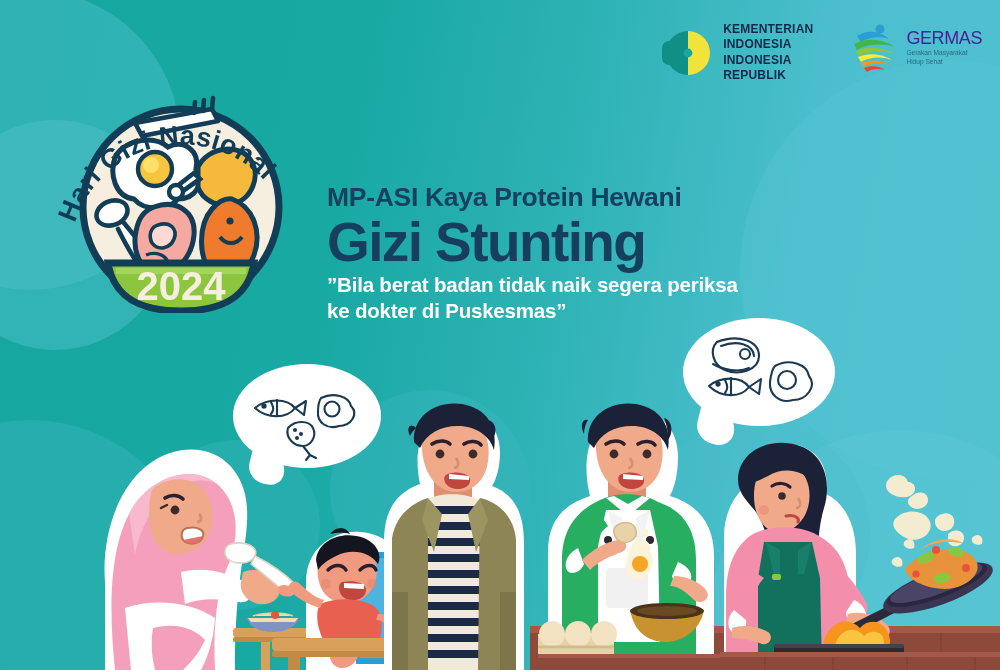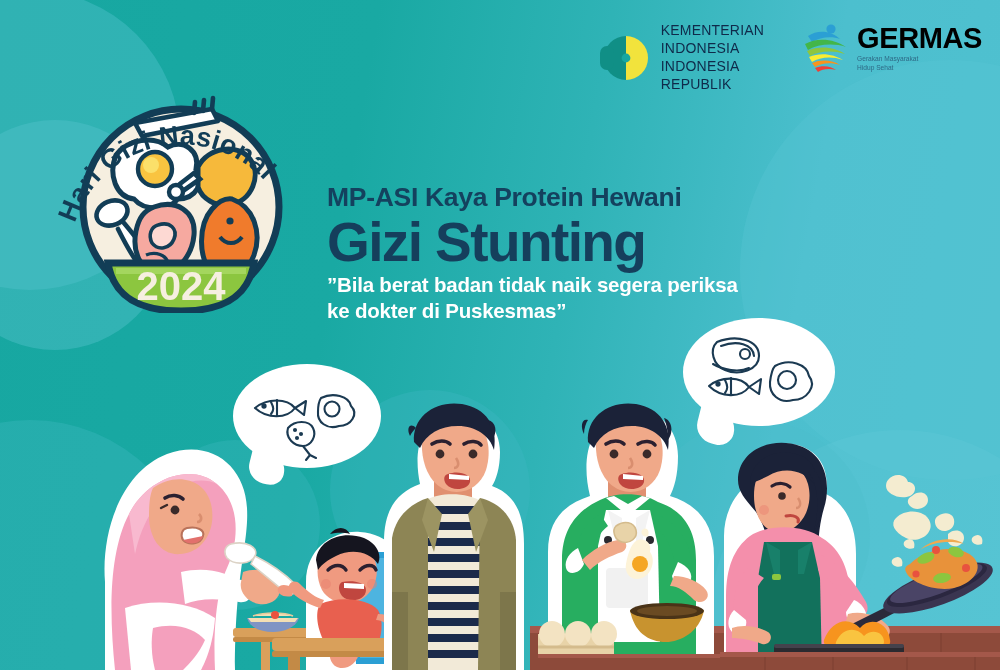--- a/index.html
+++ b/index.html
@@ -22,24 +22,24 @@
   .blob-mr { right:-160px; top:60px; width:420px; height:420px; background:#59c5d4; opacity:.35; }
   .blob-br { right:-90px; bottom:-140px; width:380px; height:380px; background:#5ec8d6; opacity:.4; }
   .blob-c1 { left:330px; top:390px; width:200px; height:200px; background:#3fb8c2; opacity:.35; }
   .blob-c2 { left:640px; top:420px; width:230px; height:230px; background:#4cbecb; opacity:.3; }
   .blob-c3 { left:150px; top:440px; width:170px; height:170px; background:#43bac4; opacity:.3; }
 
   
   .logos { position:absolute; right:18px; top:22px; display:flex; align-items:flex-start; gap:38px; z-index:40; }
   .kemenkes { display:flex; align-items:center; gap:9px; }
   .kem-mark { position:relative; width:52px; height:52px; }
-  .kem-text { font-size:14px; font-weight:normal; line-height:1.28; color:#0f2a4a; letter-spacing:.2px; }
+  .kem-text { font-size:12px; font-weight:bold; line-height:1.28; color:#0f2a4a; letter-spacing:.2px; }
   .germas { display:flex; align-items:center; gap:7px; }
   .germas-mark { width:48px; height:52px; position:relative; }
-  .germas-title { font-size:29px; font-weight:bold; color:#000000; letter-spacing:-.4px; line-height:1; }
+  .germas-title { font-size:18px; font-weight:normal; color:#4c1d95; letter-spacing:-.4px; line-height:1; }
   .germas-sub { font-size:6.6px; color:#2e6a86; line-height:1.32; margin-top:2px; }
 
   
   .badge { position:absolute; left:72px; top:95px; width:218px; height:218px; z-index:30; }
   .badge-arc { position:absolute; left:-22px; top:-18px; width:262px; height:262px; }
   .badge-arc text { font-family:"Liberation Sans", sans-serif; font-size:27px; font-weight:bold; fill:#123d56; letter-spacing:.3px; }
 
   
   .headline { position:absolute; left:327px; top:163px; z-index:35; }
   .kicker { font-size:26.5px; font-weight:bold; color:#14415e; letter-spacing:-.3px; line-height:1.1;margin-top:20px; }

